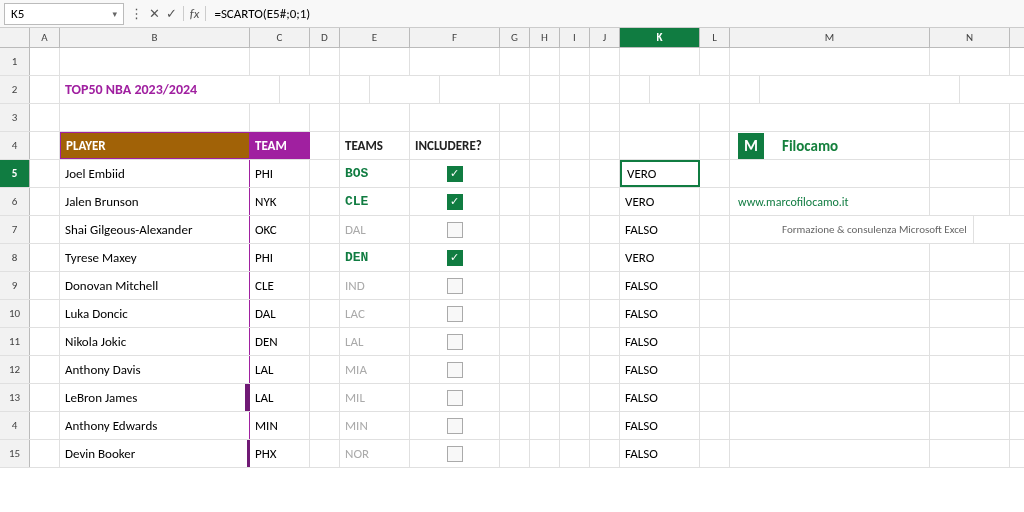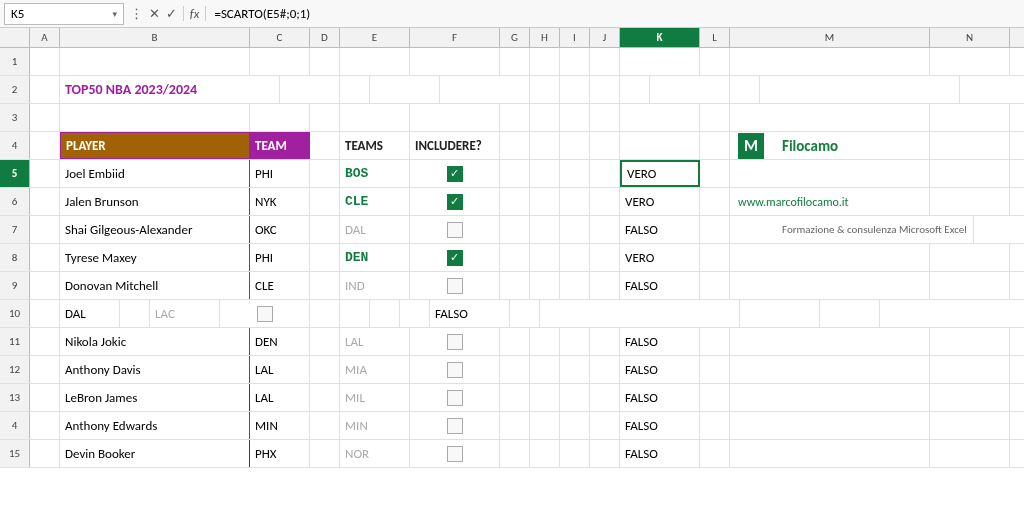--- a/index.html
+++ b/index.html
@@ -455,20 +455,21 @@
       <div class="cell" style="width:30px;"></div>
       <div class="cell col-k" style="">FALSO</div>
       <div class="cell col-l"></div>
       <div class="cell col-m" style="padding: 2px 8px;"></div>
       <div class="cell col-n"></div>
       <div class="cell col-o"></div>
     </div>
       <div class="sheet-row">
       <div class="row-num ">10</div>
       <div class="cell col-a"></div>
+      <div class="cell col-b" style="border-right:1px solid #a020a0;">Luka Doncic</div>
       <div class="cell col-c">DAL</div>
       <div class="cell col-d"></div>
       <div class="cell col-e team-grey">LAC</div>
       <div class="cell col-f" style="justify-content:center;">
         <div class="checkbox-container">
             <div class="cb-unchecked"></div>
           </div>
       </div>
       <div class="cell col-g"></div>
       <div class="cell" style="width:30px;"></div>
@@ -520,21 +521,21 @@
       <div class="cell" style="width:30px;"></div>
       <div class="cell col-k" style="">FALSO</div>
       <div class="cell col-l"></div>
       <div class="cell col-m" style="padding: 2px 8px;"></div>
       <div class="cell col-n"></div>
       <div class="cell col-o"></div>
     </div>
       <div class="sheet-row">
       <div class="row-num ">13</div>
       <div class="cell col-a"></div>
-      <div class="cell col-b" style="border-right:1px solid #701a75;">LeBron James</div>
+      <div class="cell col-b" style="border-right:5px solid #701a75;">LeBron James</div>
       <div class="cell col-c">LAL</div>
       <div class="cell col-d"></div>
       <div class="cell col-e team-grey">MIL</div>
       <div class="cell col-f" style="justify-content:center;">
         <div class="checkbox-container">
             <div class="cb-unchecked"></div>
           </div>
       </div>
       <div class="cell col-g"></div>
       <div class="cell" style="width:30px;"></div>
@@ -564,21 +565,21 @@
       <div class="cell" style="width:30px;"></div>
       <div class="cell col-k" style="">FALSO</div>
       <div class="cell col-l"></div>
       <div class="cell col-m" style="padding: 2px 8px;"></div>
       <div class="cell col-n"></div>
       <div class="cell col-o"></div>
     </div>
       <div class="sheet-row">
       <div class="row-num ">15</div>
       <div class="cell col-a"></div>
-      <div class="cell col-b" style="border-right:1px solid #701a75;">Devin Booker</div>
+      <div class="cell col-b" style="border-right:3px solid #701a75;">Devin Booker</div>
       <div class="cell col-c">PHX</div>
       <div class="cell col-d"></div>
       <div class="cell col-e team-grey">NOR</div>
       <div class="cell col-f" style="justify-content:center;">
         <div class="checkbox-container">
             <div class="cb-unchecked"></div>
           </div>
       </div>
       <div class="cell col-g"></div>
       <div class="cell" style="width:30px;"></div>

